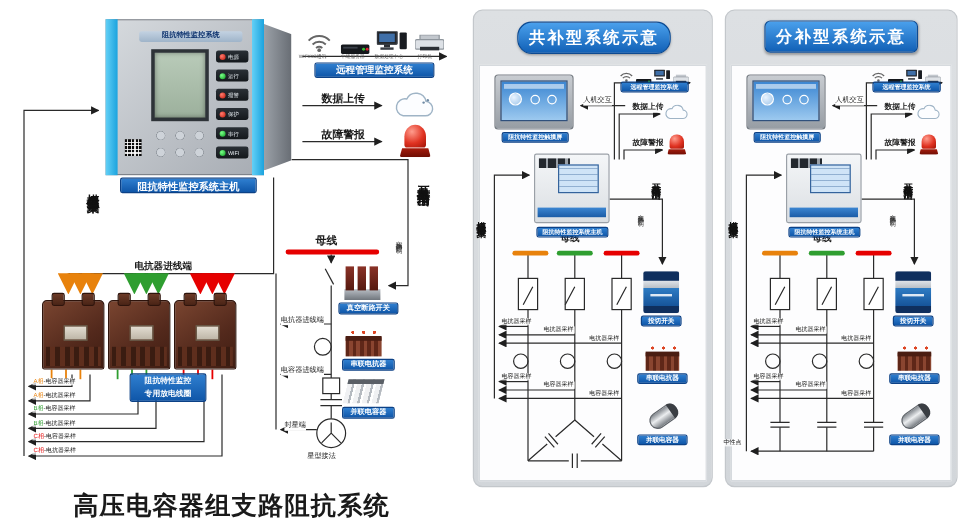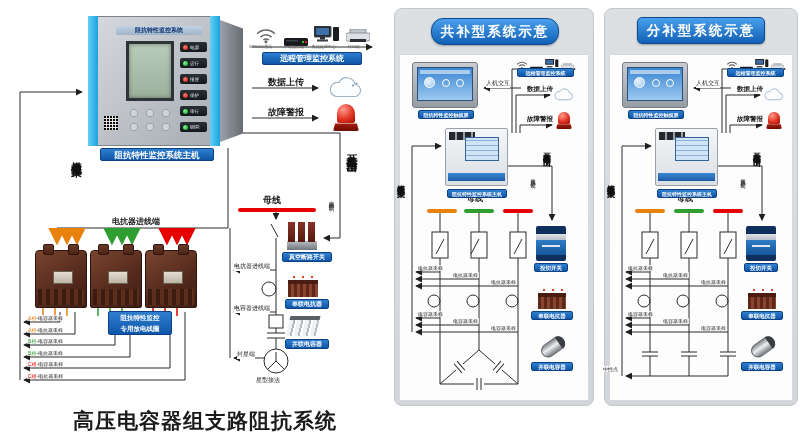--- a/index.html
+++ b/index.html
@@ -552,14 +552,14 @@
   <div class="lbl samp" style="left:700px;top:325px;">电容器采样</div>
   <div class="lbl samp" style="left:602px;top:366px;">中性点</div>
 
   <div class="img-switch" style="left:746px;top:226px;width:30px;height:35px;"></div>
   <div class="chip" style="left:744px;top:263px;width:34px;height:9px;font-size:5.5px;line-height:8px;">投切开关</div>
   <div class="img-reactor" style="left:748px;top:287px;width:28px;height:22px;"></div>
   <div class="chip" style="left:741px;top:311px;width:42px;height:9px;font-size:5.5px;line-height:8px;">串联电抗器</div>
   <div class="img-caplv" style="left:750px;top:340px;width:26px;height:14px;"></div>
   <div class="chip" style="left:741px;top:362px;width:42px;height:9px;font-size:5.5px;line-height:8px;">并联电容器</div>
 
-  <div class="caption" style="left:60px;top:407px;width:290px;">高压电容器组支路阻抗系统</div>
+  <div class="caption" style="left:48px;top:407px;width:290px;">高压电容器组支路阻抗系统</div>
 </div>
 
 </body></html>

